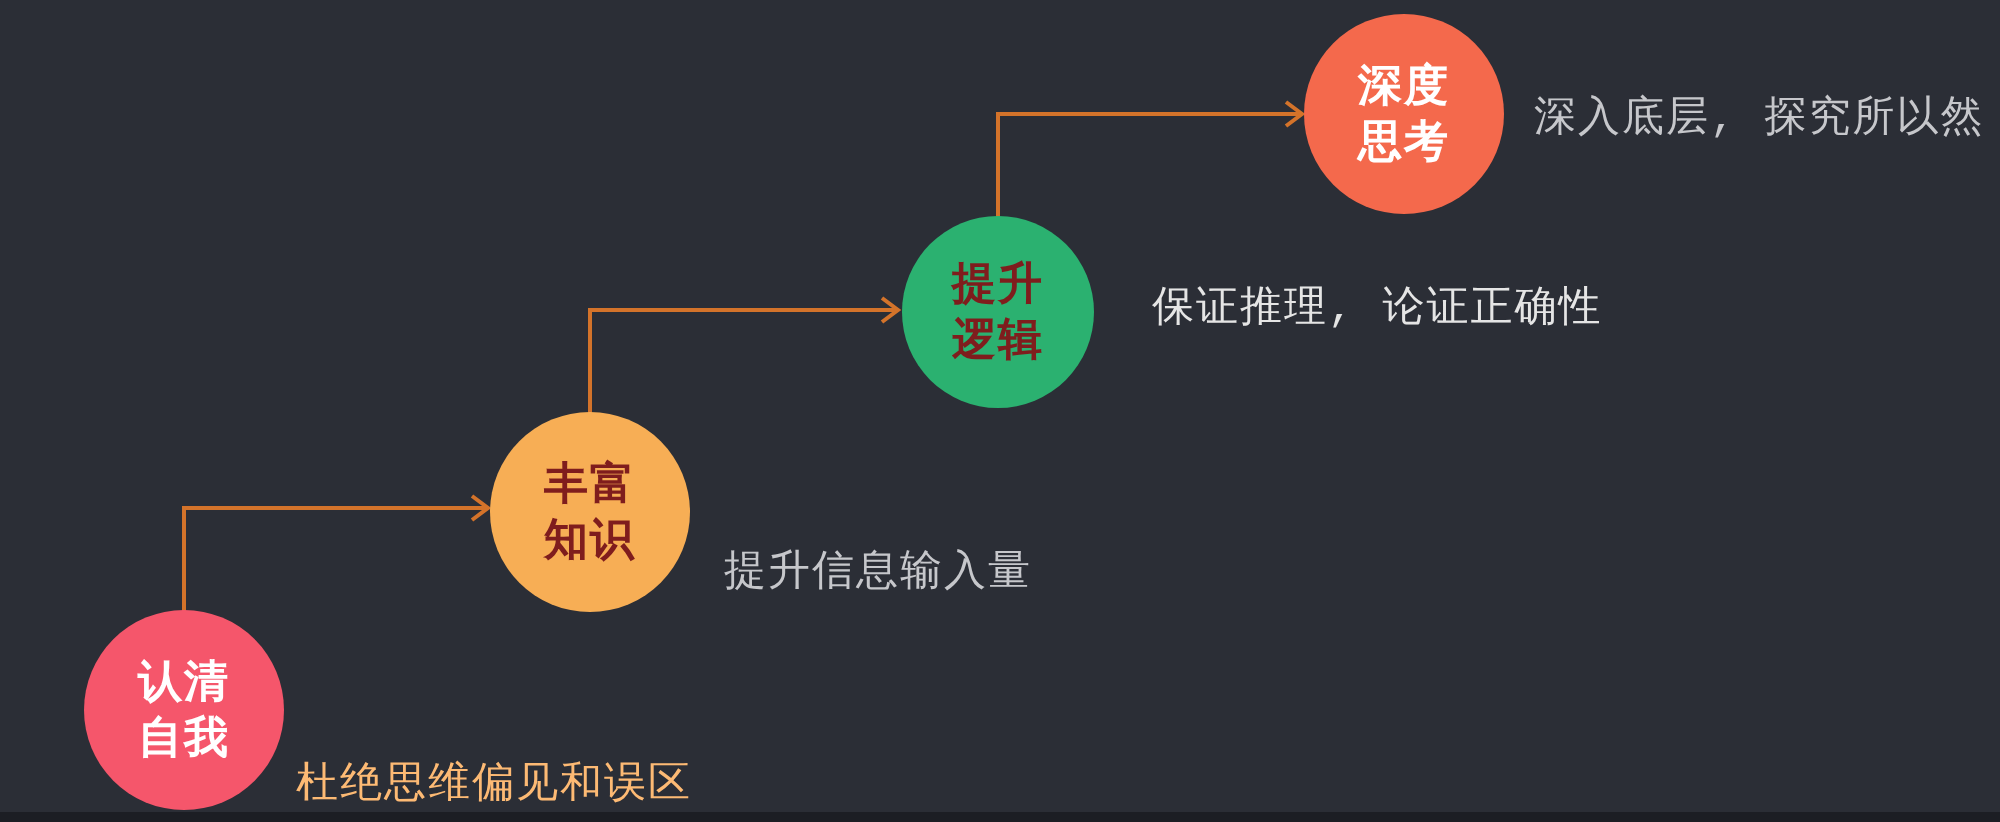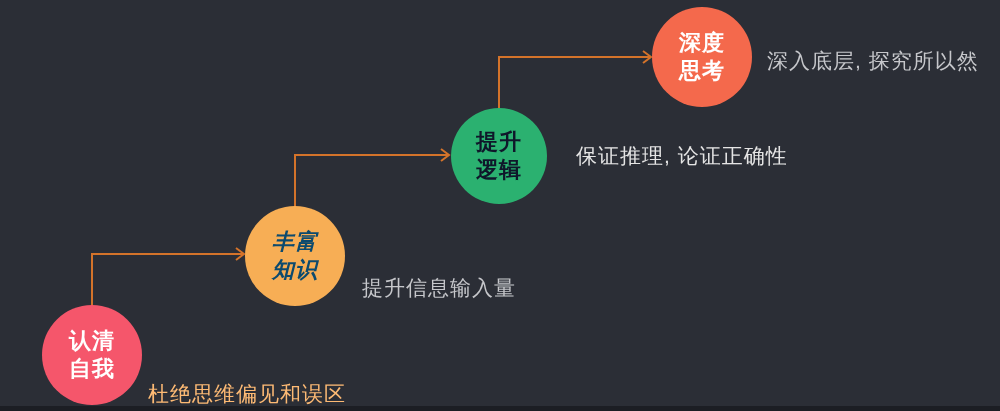--- a/index.html
+++ b/index.html
@@ -35,21 +35,21 @@
   }
   .node-1 { left: 42px;  top: 305px; width: 100px; height: 100px; text-align: right; }
   .node-2 { left: 245px; top: 206px; width: 100px; height: 100px; }
   .node-3 { left: 451px; top: 108px; width: 96px;  height: 96px;  }
   .node-4 { left: 652px; top: 7px;   width: 100px; height: 100px; }
   .desc {
     position: absolute;
     font-size: 21px;
     line-height: 27px;
     letter-spacing: 1px;
-    font-family: Liberation Sans, sans-serif;
+    font-family: Liberation Mono, monospace;
     z-index: 2;
     white-space: nowrap;
   }
   .desc-1 { left: 148px; top: 336px; }
   .desc-2 { left: 362px; top: 241px; }
   .desc-3 { left: 576px; top: 142px; }
   .desc-4 { left: 767px; top: 47px;  }
   .bottom-strip {
     position: absolute;
     left: 0; bottom: 0;
@@ -75,25 +75,25 @@
       <polyline points="499,111 499,57 650,57"></polyline>
       <polyline points="643,51 651,57 643,63"></polyline>
     </g>
   </svg>
 
   <div class="node node-1" style="background-color: rgb(245, 86, 107);">
     <span class="node-label" style="color: rgb(255, 255, 255);">认清
 自我</span>
   </div>
   <div class="node node-2" style="background-color: rgb(247, 174, 85);">
-    <span class="node-label" style="color: #0c4a6e; font-style: italic;">丰富
+    <span class="node-label" style="color: #7f1d1d;">丰富
 知识</span>
   </div>
   <div class="node node-3" style="background-color: rgb(43, 177, 112);">
-    <span class="node-label" style="color: #0f172a;">提升
+    <span class="node-label" style="color: #7f1d1d;">提升
 逻辑</span>
   </div>
   <div class="node node-4" style="background-color: rgb(244, 105, 76);">
     <span class="node-label" style="color: rgb(255, 255, 255);">深度
 思考</span>
   </div>
 
   <span class="desc desc-1" style="color: #fdba74; margin-top: 44px;">杜绝思维偏见和误区</span>
   <span class="desc desc-2" style="color: rgb(198, 199, 203); margin-top: 33px;">提升信息输入量</span>
   <span class="desc desc-3" style="color: #e5e5e5;">保证推理, 论证正确性</span>

